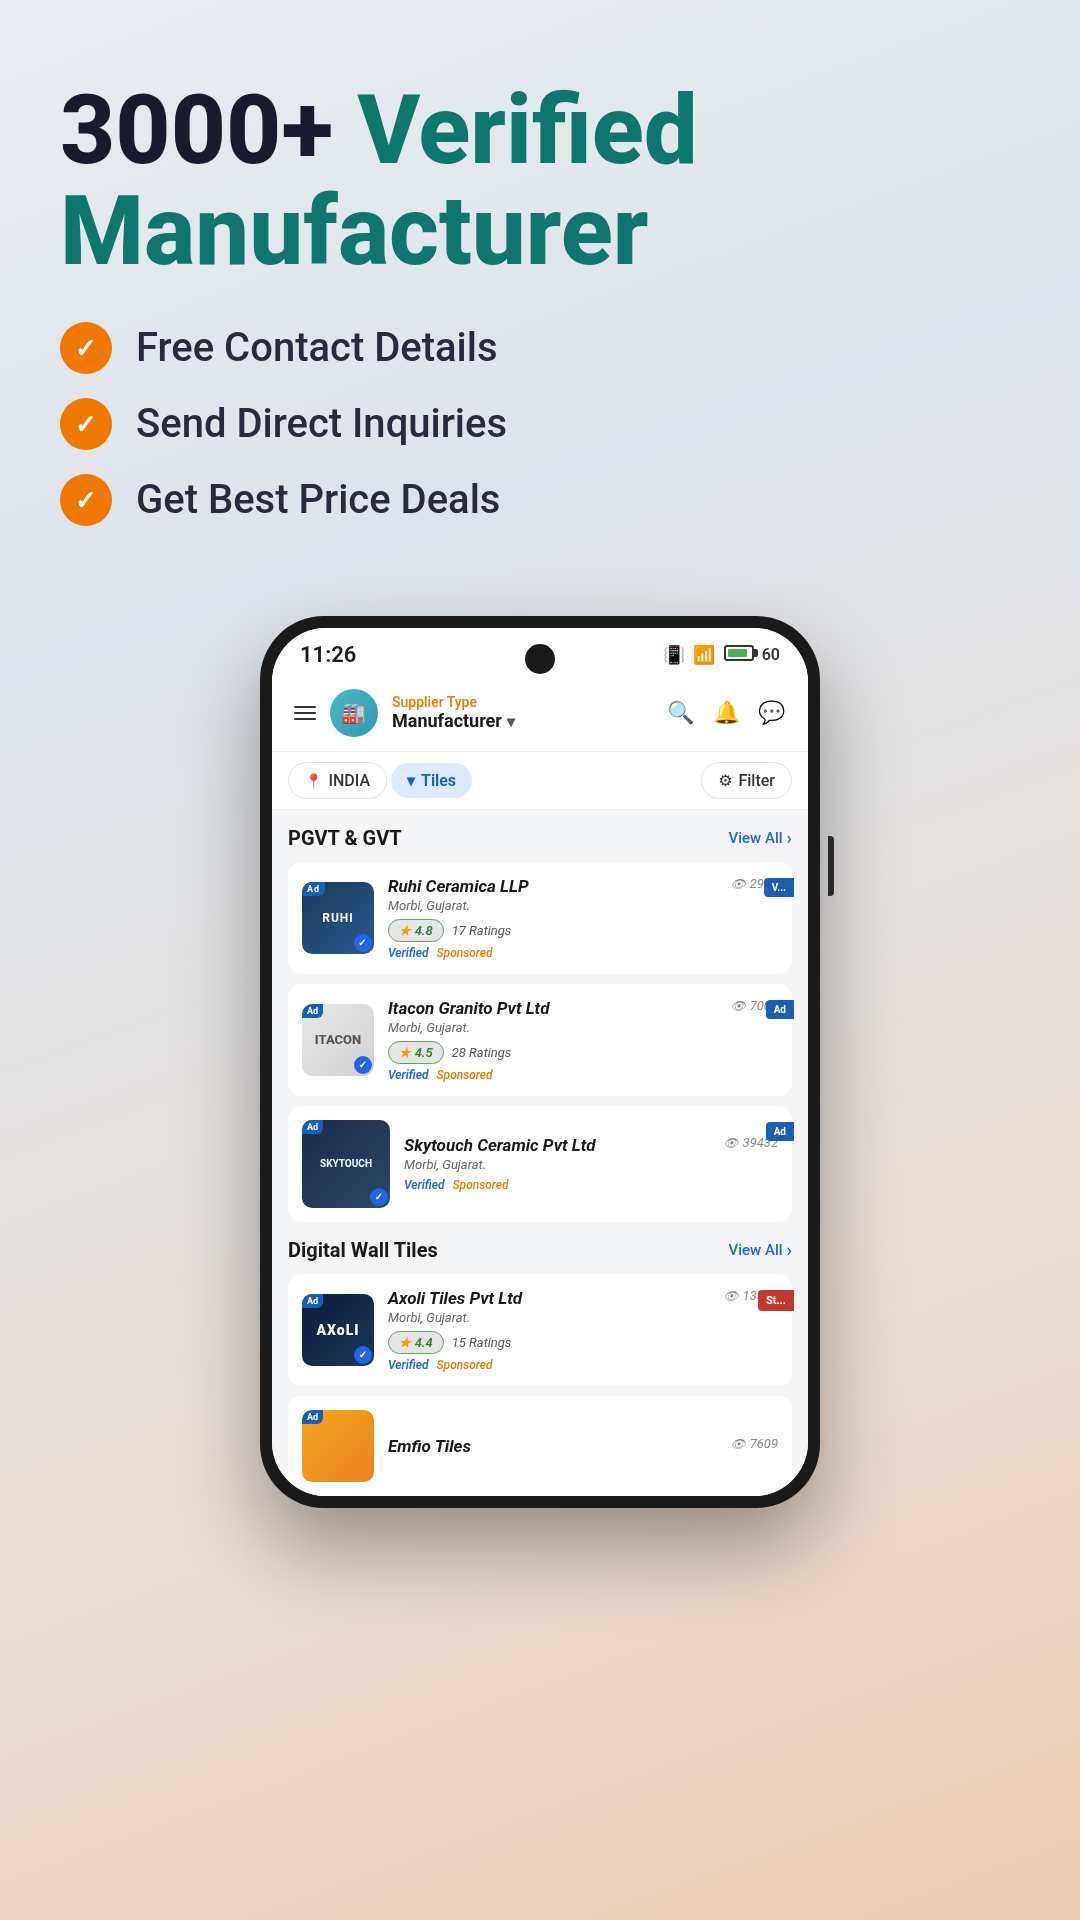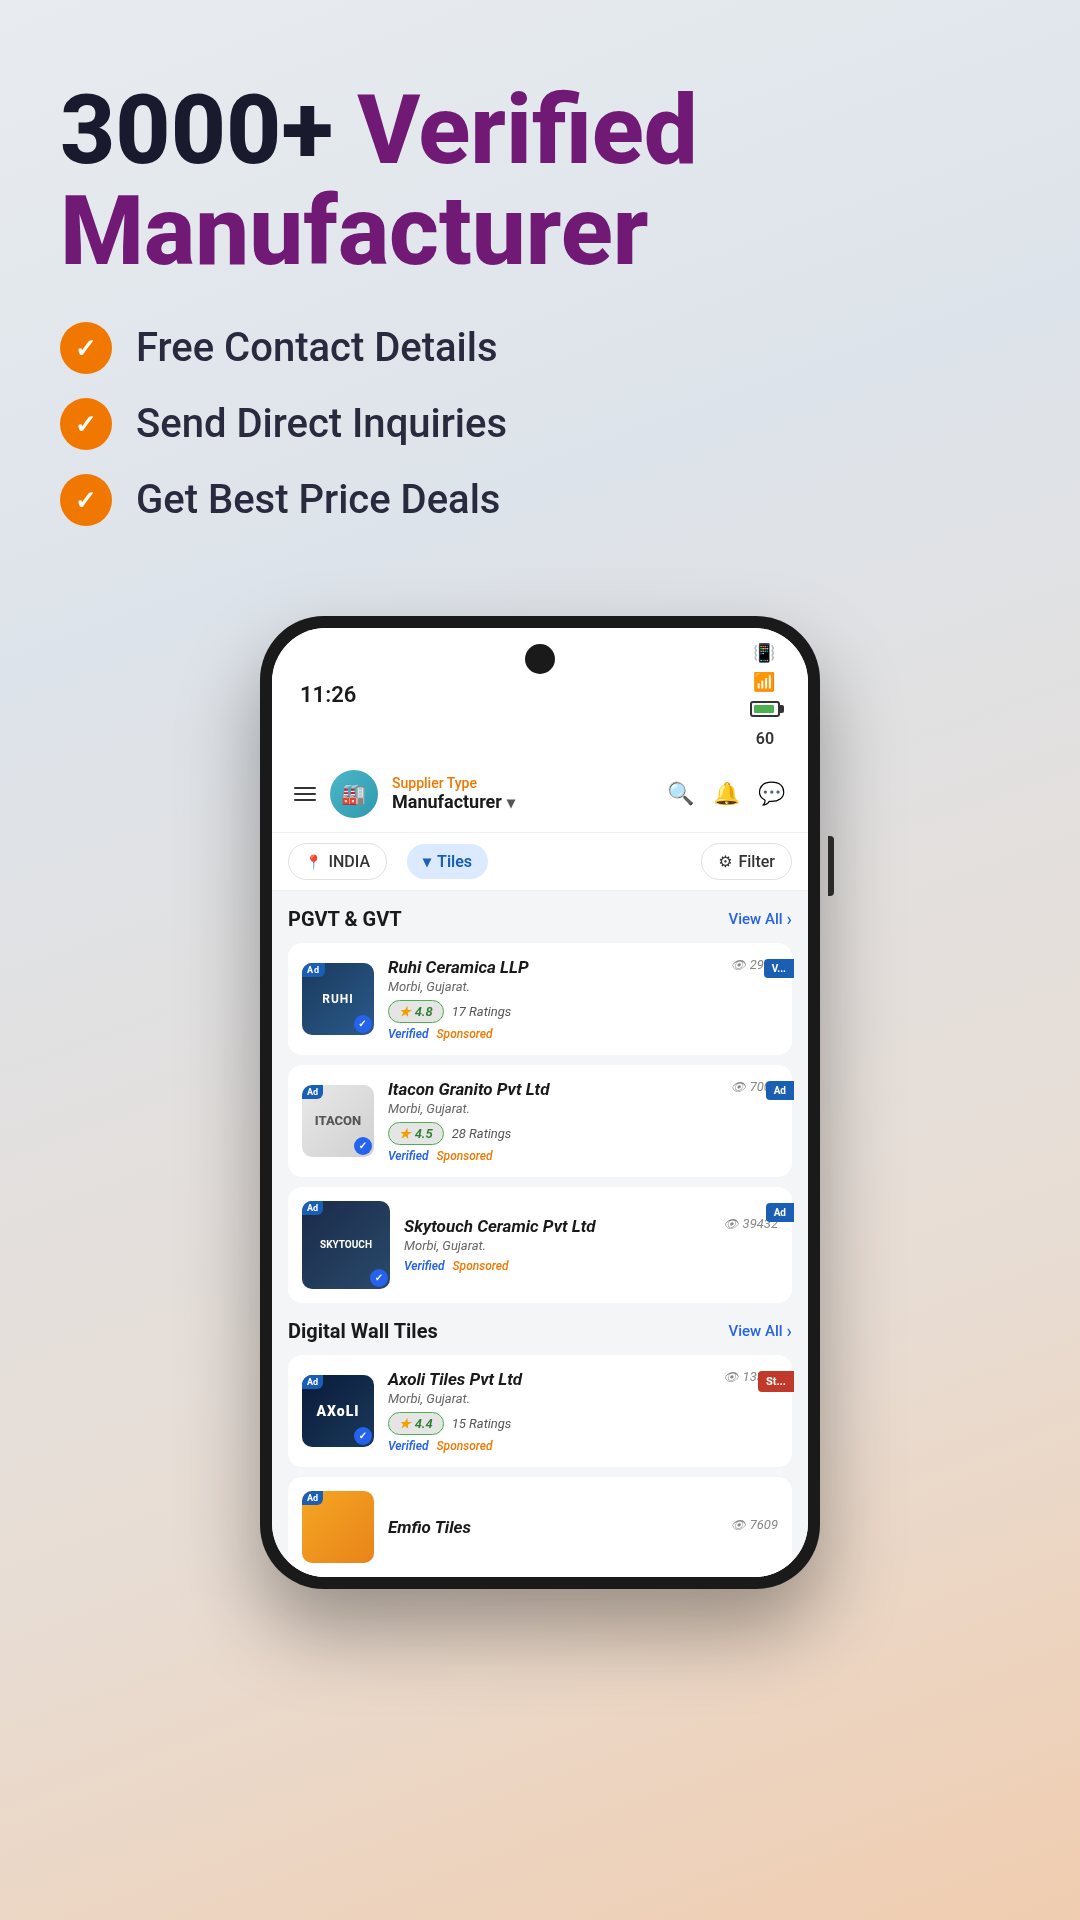--- a/index.html
+++ b/index.html
@@ -17,21 +17,21 @@
       padding: 80px 60px 40px 60px;
     }
     .hero-title {
       font-size: 96px;
       font-weight: 800;
       line-height: 1.05;
       color: #1a1a2e;
       margin-bottom: 16px;
     }
     .hero-title .orange {
-      color: #701a75;
+      color: #0f766e;
     }
     .hero-features {
       margin-top: 40px;
       display: flex;
       flex-direction: column;
       gap: 24px;
     }
     .feature-item {
       display: flex;
       align-items: center;
@@ -103,21 +103,20 @@
       font-size: 22px;
       font-weight: 600;
       color: #1a1a1a;
     }
     .status-icons {
       display: flex;
       align-items: center;
       gap: 8px;
       font-size: 18px;
       color: #1a1a1a;
-      flex-direction: column;
     }
     .battery-body {
       width: 30px;
       height: 16px;
       border: 2px solid #333;
       border-radius: 3px;
       position: relative;
       display: inline-block;
     }
     .battery-body::after {
@@ -216,21 +215,21 @@
       color: #333;
       cursor: pointer;
     }
 
     
     .filter-bar {
       background: white;
       display: flex;
       align-items: center;
       padding: 10px 16px;
-      gap: 20px;
+      gap: 4px;
       border-bottom: 1px solid #f0f0f0;
     }
     .filter-chip {
       display: flex;
       align-items: center;
       gap: 6px;
       padding: 8px 16px;
       border-radius: 24px;
       font-size: 16px;
       font-weight: 500;

